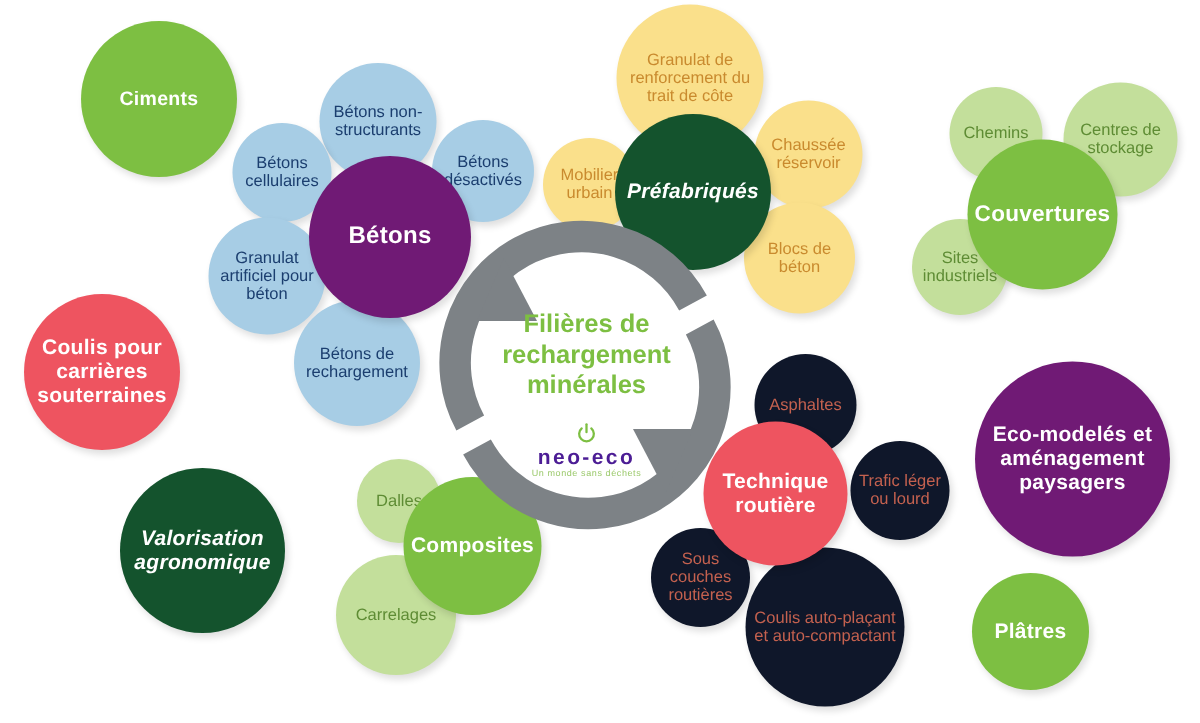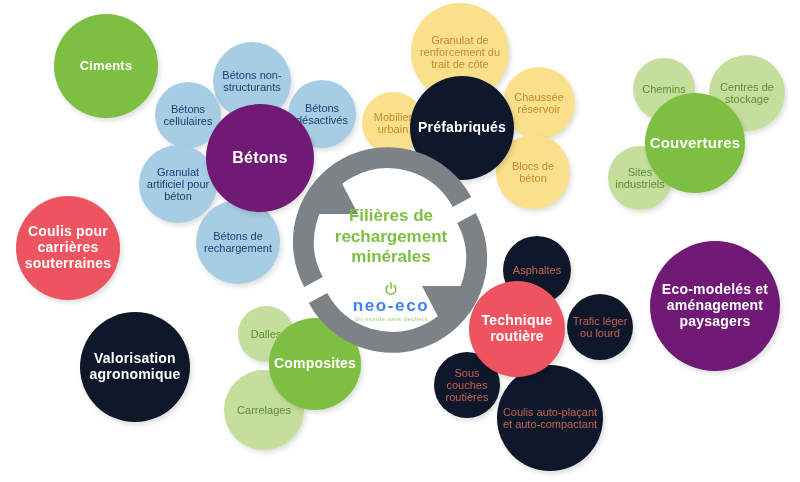--- a/index.html
+++ b/index.html
@@ -46,21 +46,21 @@
   
   .sat {
     font-weight: normal;
   }
 
   
   .c-green      { background: #7DBF42; }
   .c-greenlight { background: #C3DF9B; color: #5E8C34; }
   .c-blue       { background: #701a75; }
   .c-bluelight  { background: #A7CDE5; color: #1B3E6F; }
-  .c-yellow     { background: #0f172a; }
+  .c-yellow     { background: #14532d; font-style: italic; }
   .c-yellowlight{ background: #FAE08B; color: #C98A2E; }
   .c-red        { background: #EE5460; }
   .c-peach      { background: #0f172a; color: #C4614F; }
 
   
   #cycle {
     position: absolute;
     left: 282px;
     top: 142px;
     width: 216px;
@@ -88,22 +88,22 @@
     z-index: 6;
   }
   #logo .logo-mark {
     display: block;
     margin: 0 auto 1px auto;
     width: 14px;
     height: 14px;
   }
   #logo .logo-word {
     display: block;
-    color: #3b82f6;
-    font-size: 17px;
+    color: #4c1d95;
+    font-size: 14px;
     font-weight: bold;
     letter-spacing: 1.6px;
     line-height: 1;
   }
   #logo .logo-tag {
     display: block;
     color: #9BC96B;
     font-size: 6px;
     letter-spacing: 0.4px;
     margin-top: 2px;
@@ -175,20 +175,23 @@
   </div>
 
   <div class="bubble hub c-green" style="left:645px; top:93px; width:100px; height:100px; font-size:15px; z-index:3;">
     <span>Couvertures</span>
   </div>
 
   <div class="bubble hub c-blue" style="left:650px; top:241px; width:130px; height:130px; font-size:14px;">
     <span>Eco-modelés et aménagement paysagers</span>
   </div>
 
+  <div class="bubble hub c-green" style="left:648px; top:382px; width:78px; height:78px; font-size:14px;">
+    <span>Plâtres</span>
+  </div>
 
   <div class="bubble sat c-peach" style="left:503px; top:236px; width:68px; height:68px; font-size:11px;">
     <span>Asphaltes</span>
   </div>
 
   <div class="bubble sat c-peach" style="left:567px; top:294px; width:66px; height:66px; font-size:11px;">
     <span>Trafic léger ou lourd</span>
   </div>
 
   <div class="bubble sat c-peach" style="left:434px; top:352px; width:66px; height:66px; font-size:11px;">

